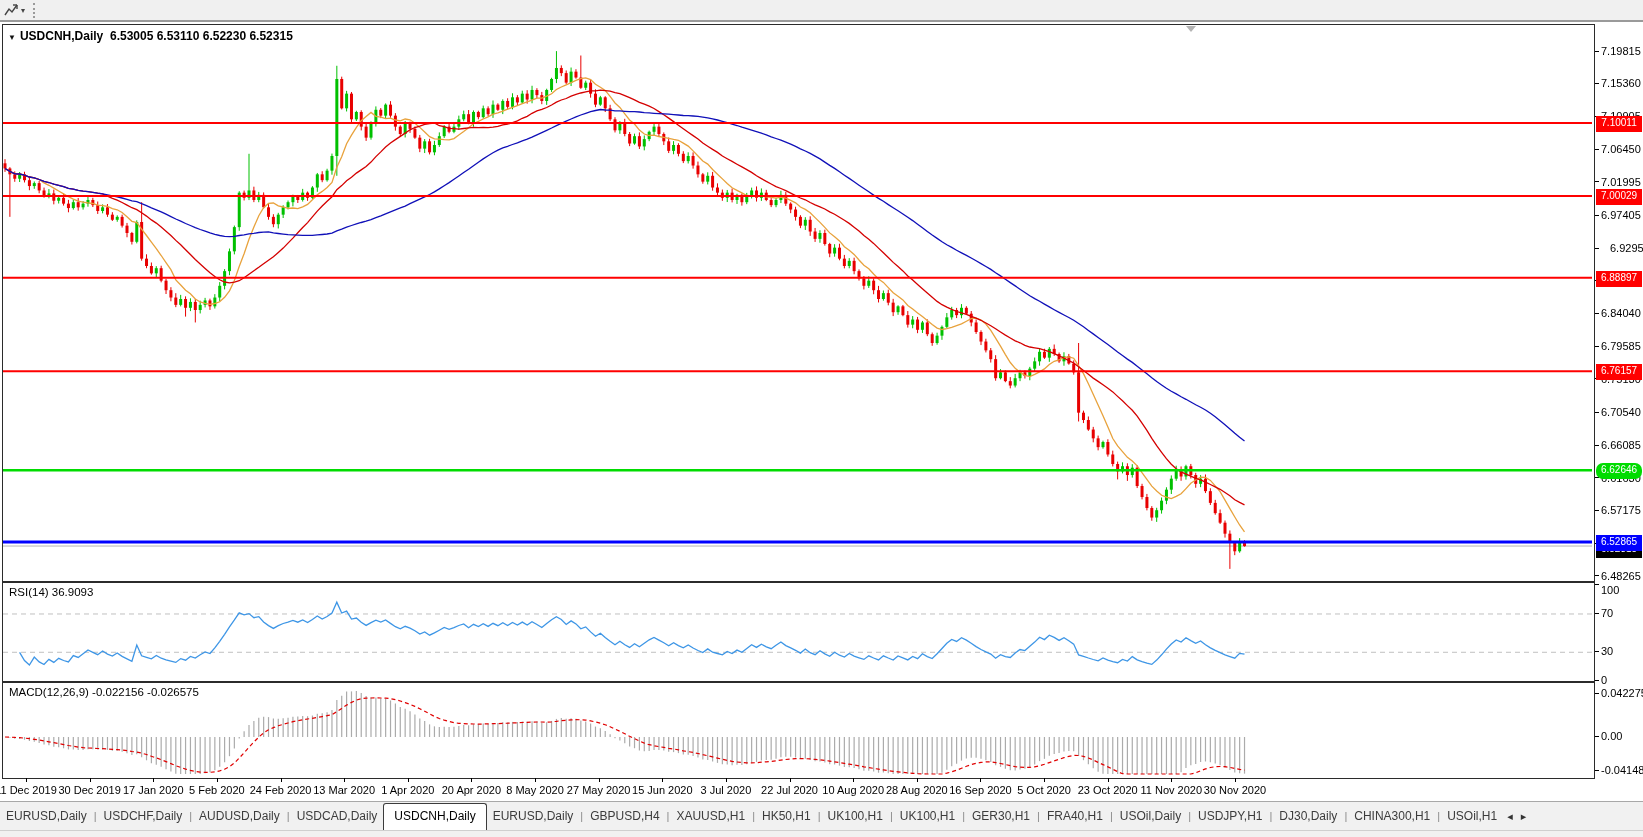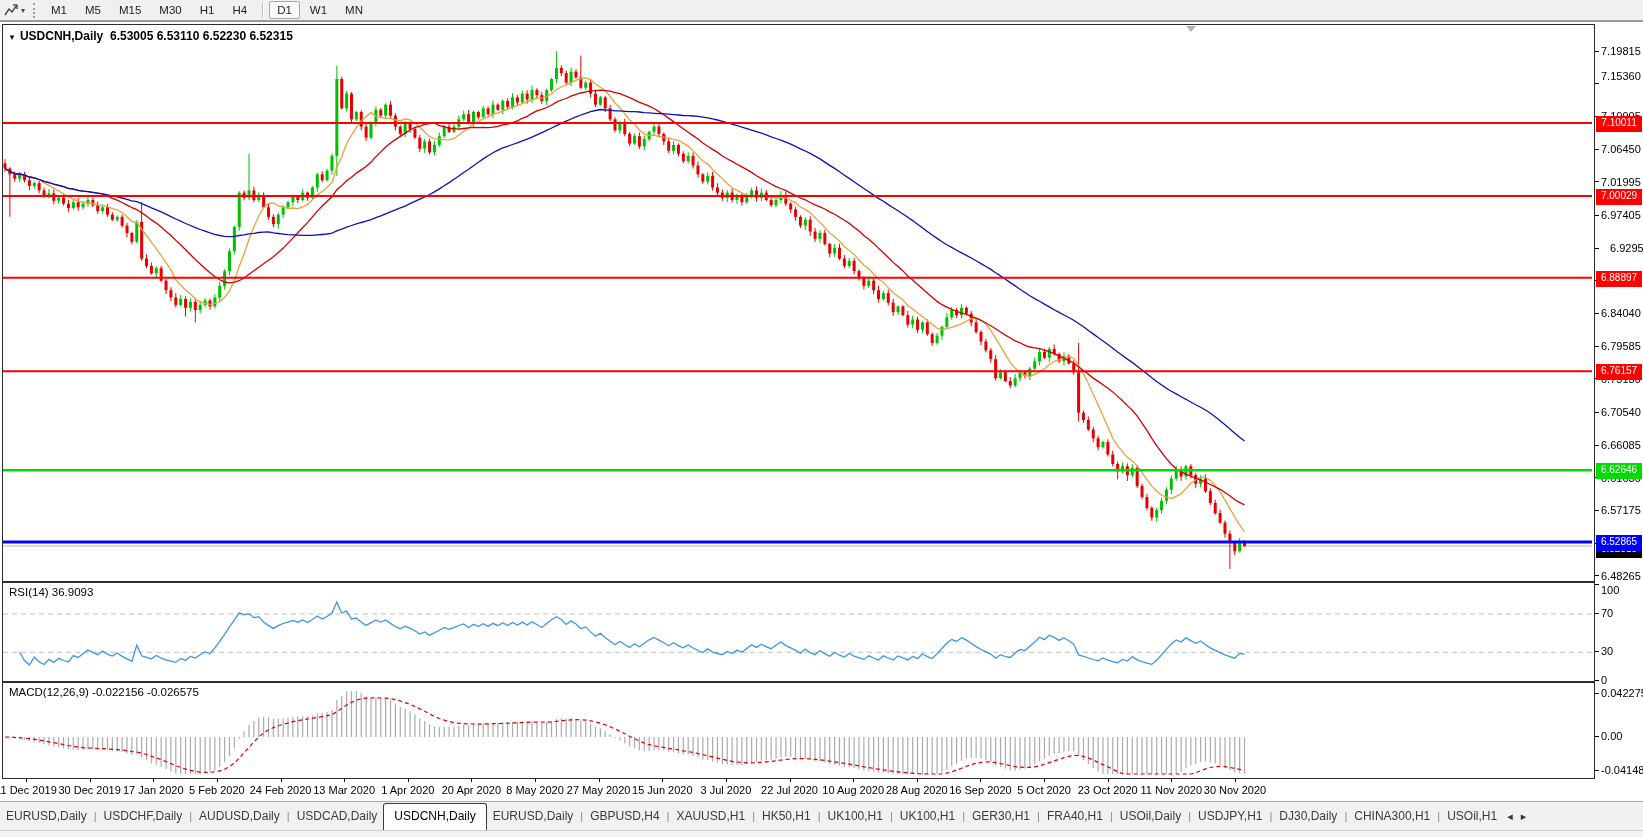--- a/index.html
+++ b/index.html
@@ -58,32 +58,20 @@
   <div class="toolbar">
     <span class="tool-icon">
       <svg width="16" height="15" viewBox="0 0 16 15">
         <polyline points="1,12 5,6 8,9 13,2" fill="none" stroke="#444" stroke-width="1.4"></polyline>
         <polyline points="13,2 13,6" fill="none" stroke="#444" stroke-width="1.4"></polyline>
         <polyline points="13,2 9,2" fill="none" stroke="#444" stroke-width="1.4"></polyline>
       </svg>
     </span>
     <span class="caret">▾</span>
     <span class="grip"></span>
-    <div class="tf-group" id="tf-buttons">
-        <span class="tf-btn">M1</span>
-        <span class="tf-btn">M5</span>
-        <span class="tf-btn">M15</span>
-        <span class="tf-btn">M30</span>
-        <span class="tf-btn">H1</span>
-        <span class="tf-btn">H4</span>
-        <span class="tf-divider"></span>
-        <span class="tf-btn active">D1</span>
-        <span class="tf-btn">W1</span>
-        <span class="tf-btn">MN</span>
-      </div>
   </div>
 
   <div class="panel" id="main-panel">
       <svg width="1589" height="554">
         <line x1="0" x2="1589" y1="521.0449999999998" y2="521.0449999999998" stroke="#B4B4B4" stroke-width="1"></line>
         <line x1="2" x2="2" y1="134.17825520649035" y2="146.88323658739228" stroke="#E80000" stroke-width="1"></line>
         <rect x="0.5" y="138.3202100000001" width="3" height="5.133799999999752" fill="#E80000"></rect>
         <line x1="6.88" x2="6.88" y1="142.16507287567114" y2="191.85840999999974" stroke="#E80000" stroke-width="1"></line>
         <rect x="5.38" y="143.45400999999984" width="3" height="5.867199999999997" fill="#E80000"></rect>
         <line x1="11.76" x2="11.76" y1="146.3788079909063" y2="156.79779374305448" stroke="#E80000" stroke-width="1"></line>
@@ -876,21 +864,21 @@
     <span>6.53005 6.53110 6.52230 6.52315</span>
   </div>
   <div class="panel-label" id="rsi-label">RSI(14) 36.9093</div>
   <div class="panel-label" id="macd-label">MACD(12,26,9) -0.022156 -0.026575</div>
   <span class="shift-marker"></span>
 
   <div id="axis-layer">
       <div class="ax-tick" style="top: 50.5px;"></div>
       <div class="ax-label" style="top: 45px;">7.19815</div>
       <div class="ax-tick" style="top: 83.173px;"></div>
-      <div class="ax-label" style="top: 70px;">7.15360</div>
+      <div class="ax-label" style="top: 77px;">7.15360</div>
       <div class="ax-tick" style="top: 115.846px;"></div>
       <div class="ax-label" style="top: 110.346px;">7.10905</div>
       <div class="ax-tick" style="top: 148.519px;"></div>
       <div class="ax-label" style="top: 143.019px;">7.06450</div>
       <div class="ax-tick" style="top: 181.192px;"></div>
       <div class="ax-label" style="top: 175.692px;">7.01995</div>
       <div class="ax-tick" style="top: 214.855px;"></div>
       <div class="ax-label" style="top: 209.355px;">6.97405</div>
       <div class="ax-tick" style="top: 247.528px;"></div>
       <div class="ax-label" style="top: 242.028px; padding-left: 9px;">6.92950</div>
@@ -912,21 +900,21 @@
       <div class="ax-label" style="top: 504.402px;">6.57175</div>
       <div class="ax-tick" style="top: 542.575px;"></div>
       <div class="ax-label" style="top: 537.075px;">6.52720</div>
       <div class="ax-tick" style="top: 575.248px;"></div>
       <div class="ax-label" style="top: 569.748px;">6.48265</div>
       <div class="badge" style="top: 542.045px; background: rgb(0, 0, 0); z-index: 6;">6.52315</div>
       <div class="badge" style="top: 115.903px; background: rgb(255, 0, 0); z-index: 7;">7.10011</div>
       <div class="badge" style="top: 189.111px; background: rgb(255, 0, 0); z-index: 7;">7.00029</div>
       <div class="badge" style="top: 270.753px; background: rgb(255, 0, 0); z-index: 7;">6.88897</div>
       <div class="badge" style="top: 364.188px; background: rgb(255, 0, 0); z-index: 7;">6.76157</div>
-      <div class="badge" style="top: 463.277px; background: rgb(0, 220, 0); z-index: 7;">6.62646</div>
+      <div class="badge" style="top: 463.277px; background: rgb(0, 220, 0); z-index: 7; border-radius: 7px;">6.62646</div>
       <div class="badge" style="top: 535.011px; background: rgb(0, 0, 255); z-index: 7;">6.52865</div>
       <div class="ax-tick" style="top: 584.25px;"></div>
       <div class="ax-label" style="top: 584px;">100</div>
       <div class="ax-tick" style="top: 612.975px;"></div>
       <div class="ax-label" style="top: 606.975px;">70</div>
       <div class="ax-tick" style="top: 651.275px;"></div>
       <div class="ax-label" style="top: 645.275px;">30</div>
       <div class="ax-tick" style="top: 680px;"></div>
       <div class="ax-label" style="top: 674px;">0</div>
       <div class="ax-tick" style="top: 693.006px;"></div>

